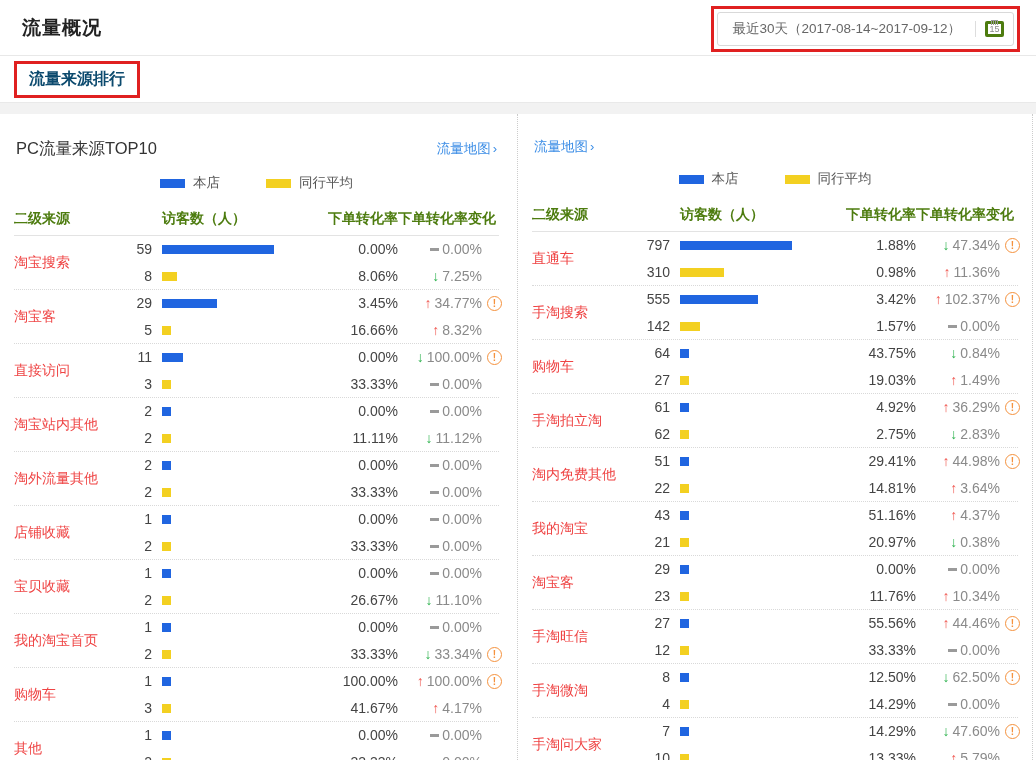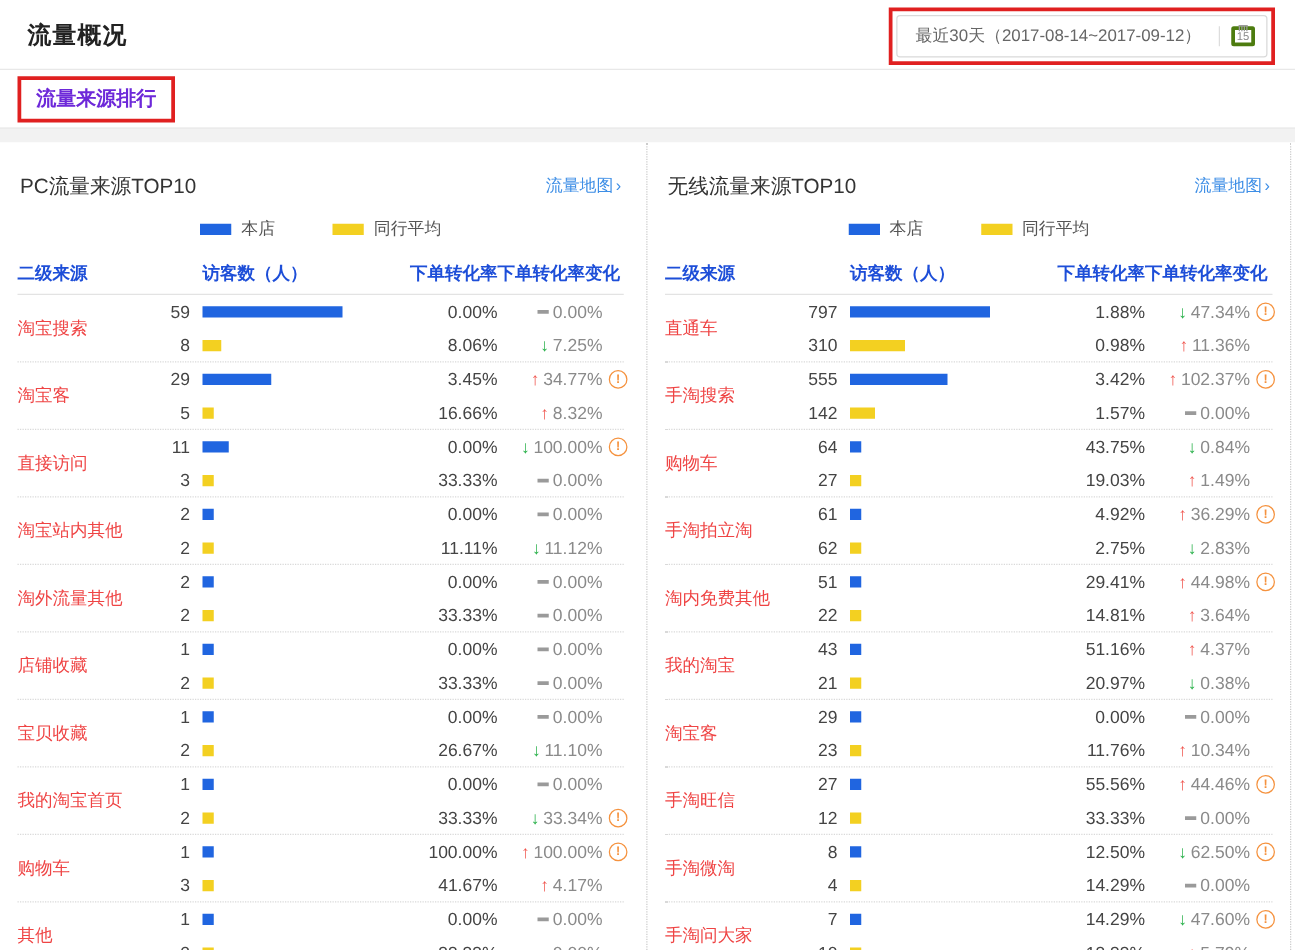--- a/index.html
+++ b/index.html
@@ -19,42 +19,42 @@
     border-left:1px solid #ddd; }
   .cal { position:relative; width:19px; height:16px; border:3px solid #4d7c0f; border-radius:2px;
     display:flex; align-items:center; justify-content:center; font-size:9px; color:#8a8a8a; }
   .cal::before, .cal::after { content:""; position:absolute; top:-4px; width:3px; height:4px;
     border:1px solid #9a9a9a; border-bottom:none; }
   .cal::before { left:3px; } .cal::after { right:3px; }
 
   
   .tab-band { height:46px; display:flex; align-items:center; padding-left:14px; }
   .tab-annot { border:3px solid var(--annot-red); padding:5px 12px; }
-  .tab-title { font-size:16px; font-weight:bold; color:#6d28d9; }
+  .tab-title { font-size:16px; font-weight:bold; color:#0c4a6e; }
   .gray-gap { height:12px; background:#f2f2f2; border-top:1px solid #e9e9e9; }
 
   
   .content { display:flex; background:#fff; position:relative; }
   .panel { width:518px; padding:0 18px 0 14px; }
   .panel.left { border-right:1px dotted #ccc; }
   .panel-head { display:flex; align-items:center; justify-content:space-between;
     margin:24px 2px 4px 2px;gap:12px; }
   .panel-title { font-size:16.5px; color:#333; }
   .map-link { font-size:13.5px; color:#3d8ee6; text-decoration:none; cursor:pointer; }
   .map-link .chev { font-size:13px; margin-left:2px; }
 
   .legend { display:flex; justify-content:center; gap:46px; margin:14px 0 10px 0; }
   .legend-item { display:flex; align-items:center; gap:8px; font-size:13.5px; color:#555; }
   .sw { width:25px; height:9px; display:inline-block; }
   .sw.shop { background:var(--bar-blue); }
   .sw.peer { background:var(--bar-yellow); }
 
   
   .cols-head { display:flex; align-items:center; height:34px; border-bottom:1px solid #e3e3e3;
-    font-weight:bold; font-size:14px; color:#1d4ed8; }
+    font-weight:bold; font-size:14px; color:#4d7c0f; }
   .col-src-head { width:92px; flex:none; }
   .cols-grid { flex:1; display:grid; grid-template-columns:56px 146px 90px 84px 20px;
     align-items:center; }
   .h-visitors { grid-column:2; text-align:left; }
   .h-conv { grid-column:3; text-align:right; }
   .h-change { grid-column:4 / span 2; text-align:left; white-space:nowrap; }
 
   .row { display:flex; align-items:center; height:54px; border-bottom:1px dotted #d9d9d9; }
   .src { width:92px; flex:none; font-size:14px; color:#ef4444; text-decoration:none;
     cursor:pointer; }
@@ -465,21 +465,20 @@
                 <span class="warn hidden">!</span>
               </span>
       </div>
     </div>
   </div>
 </div>
   </div>
 
   <div class="panel">
     <div class="panel-head">
-      <span class="panel-title">无线流量来源TOP10</span>
       <a class="map-link"><span>流量地图</span><span class="chev">›</span></a>
     </div>
     <div class="legend">
       <span class="legend-item">
           <span class="sw shop"></span>
           <span>本店</span>
         </span>
       <span class="legend-item">
           <span class="sw peer"></span>
           <span>同行平均</span>

